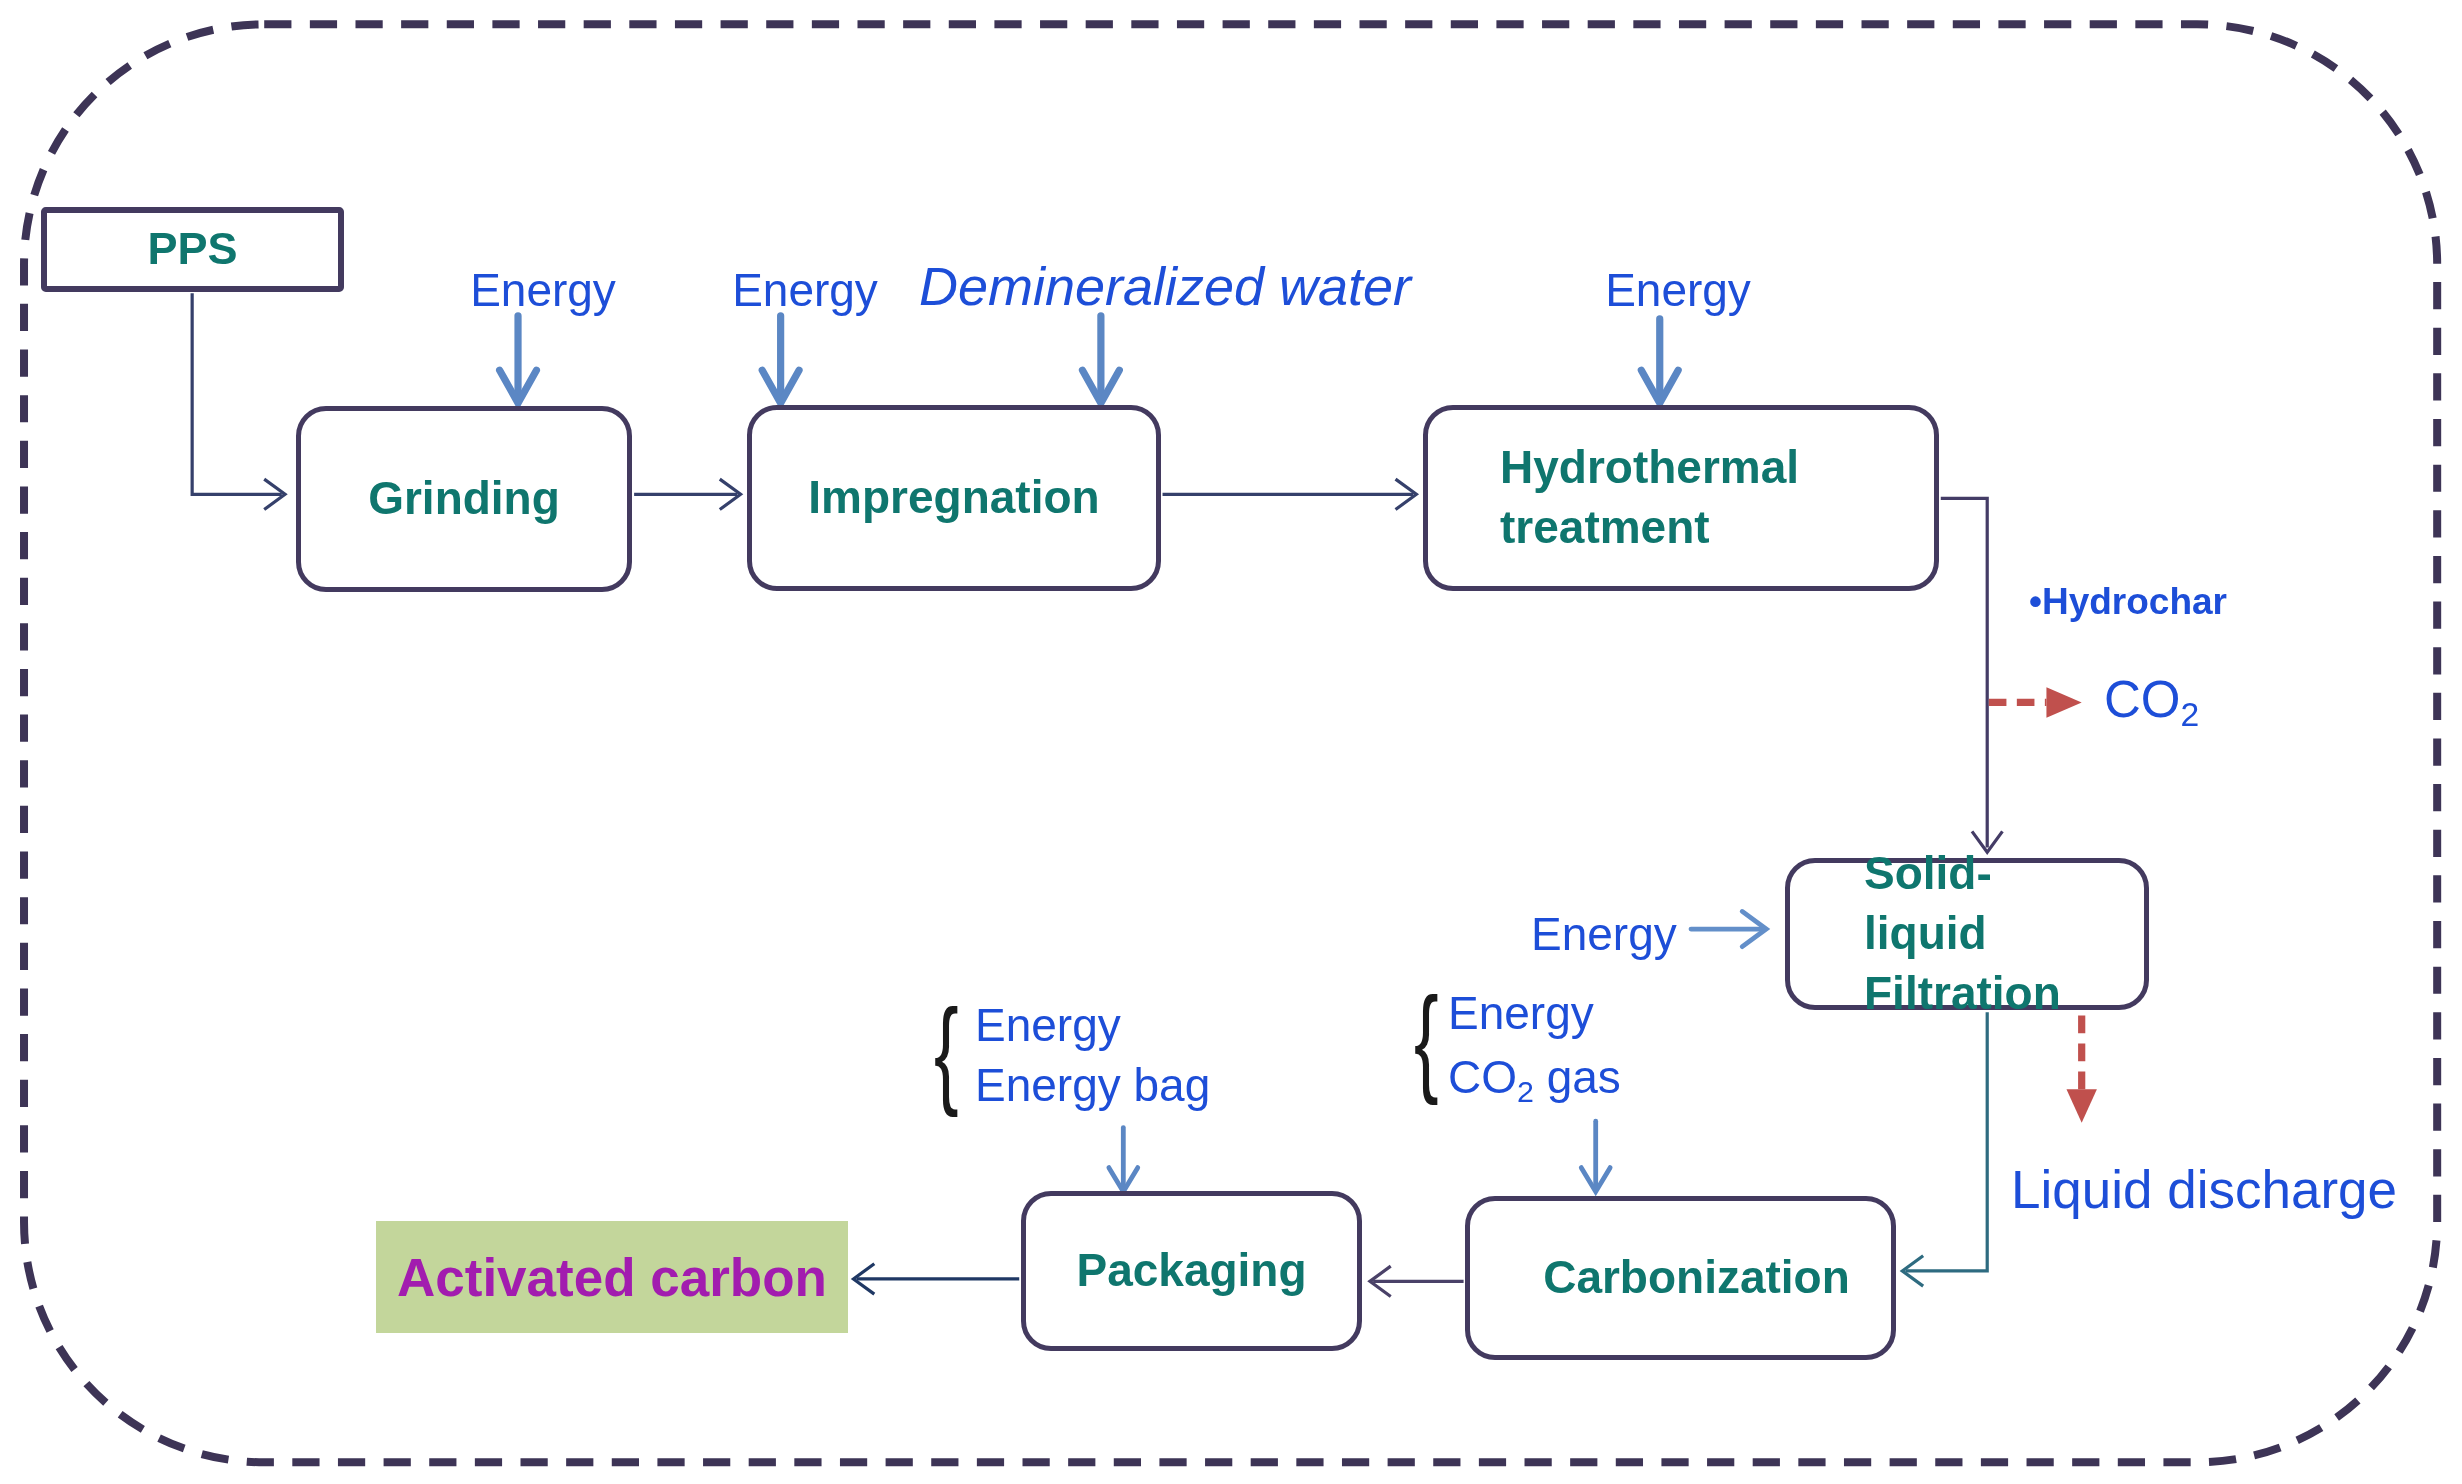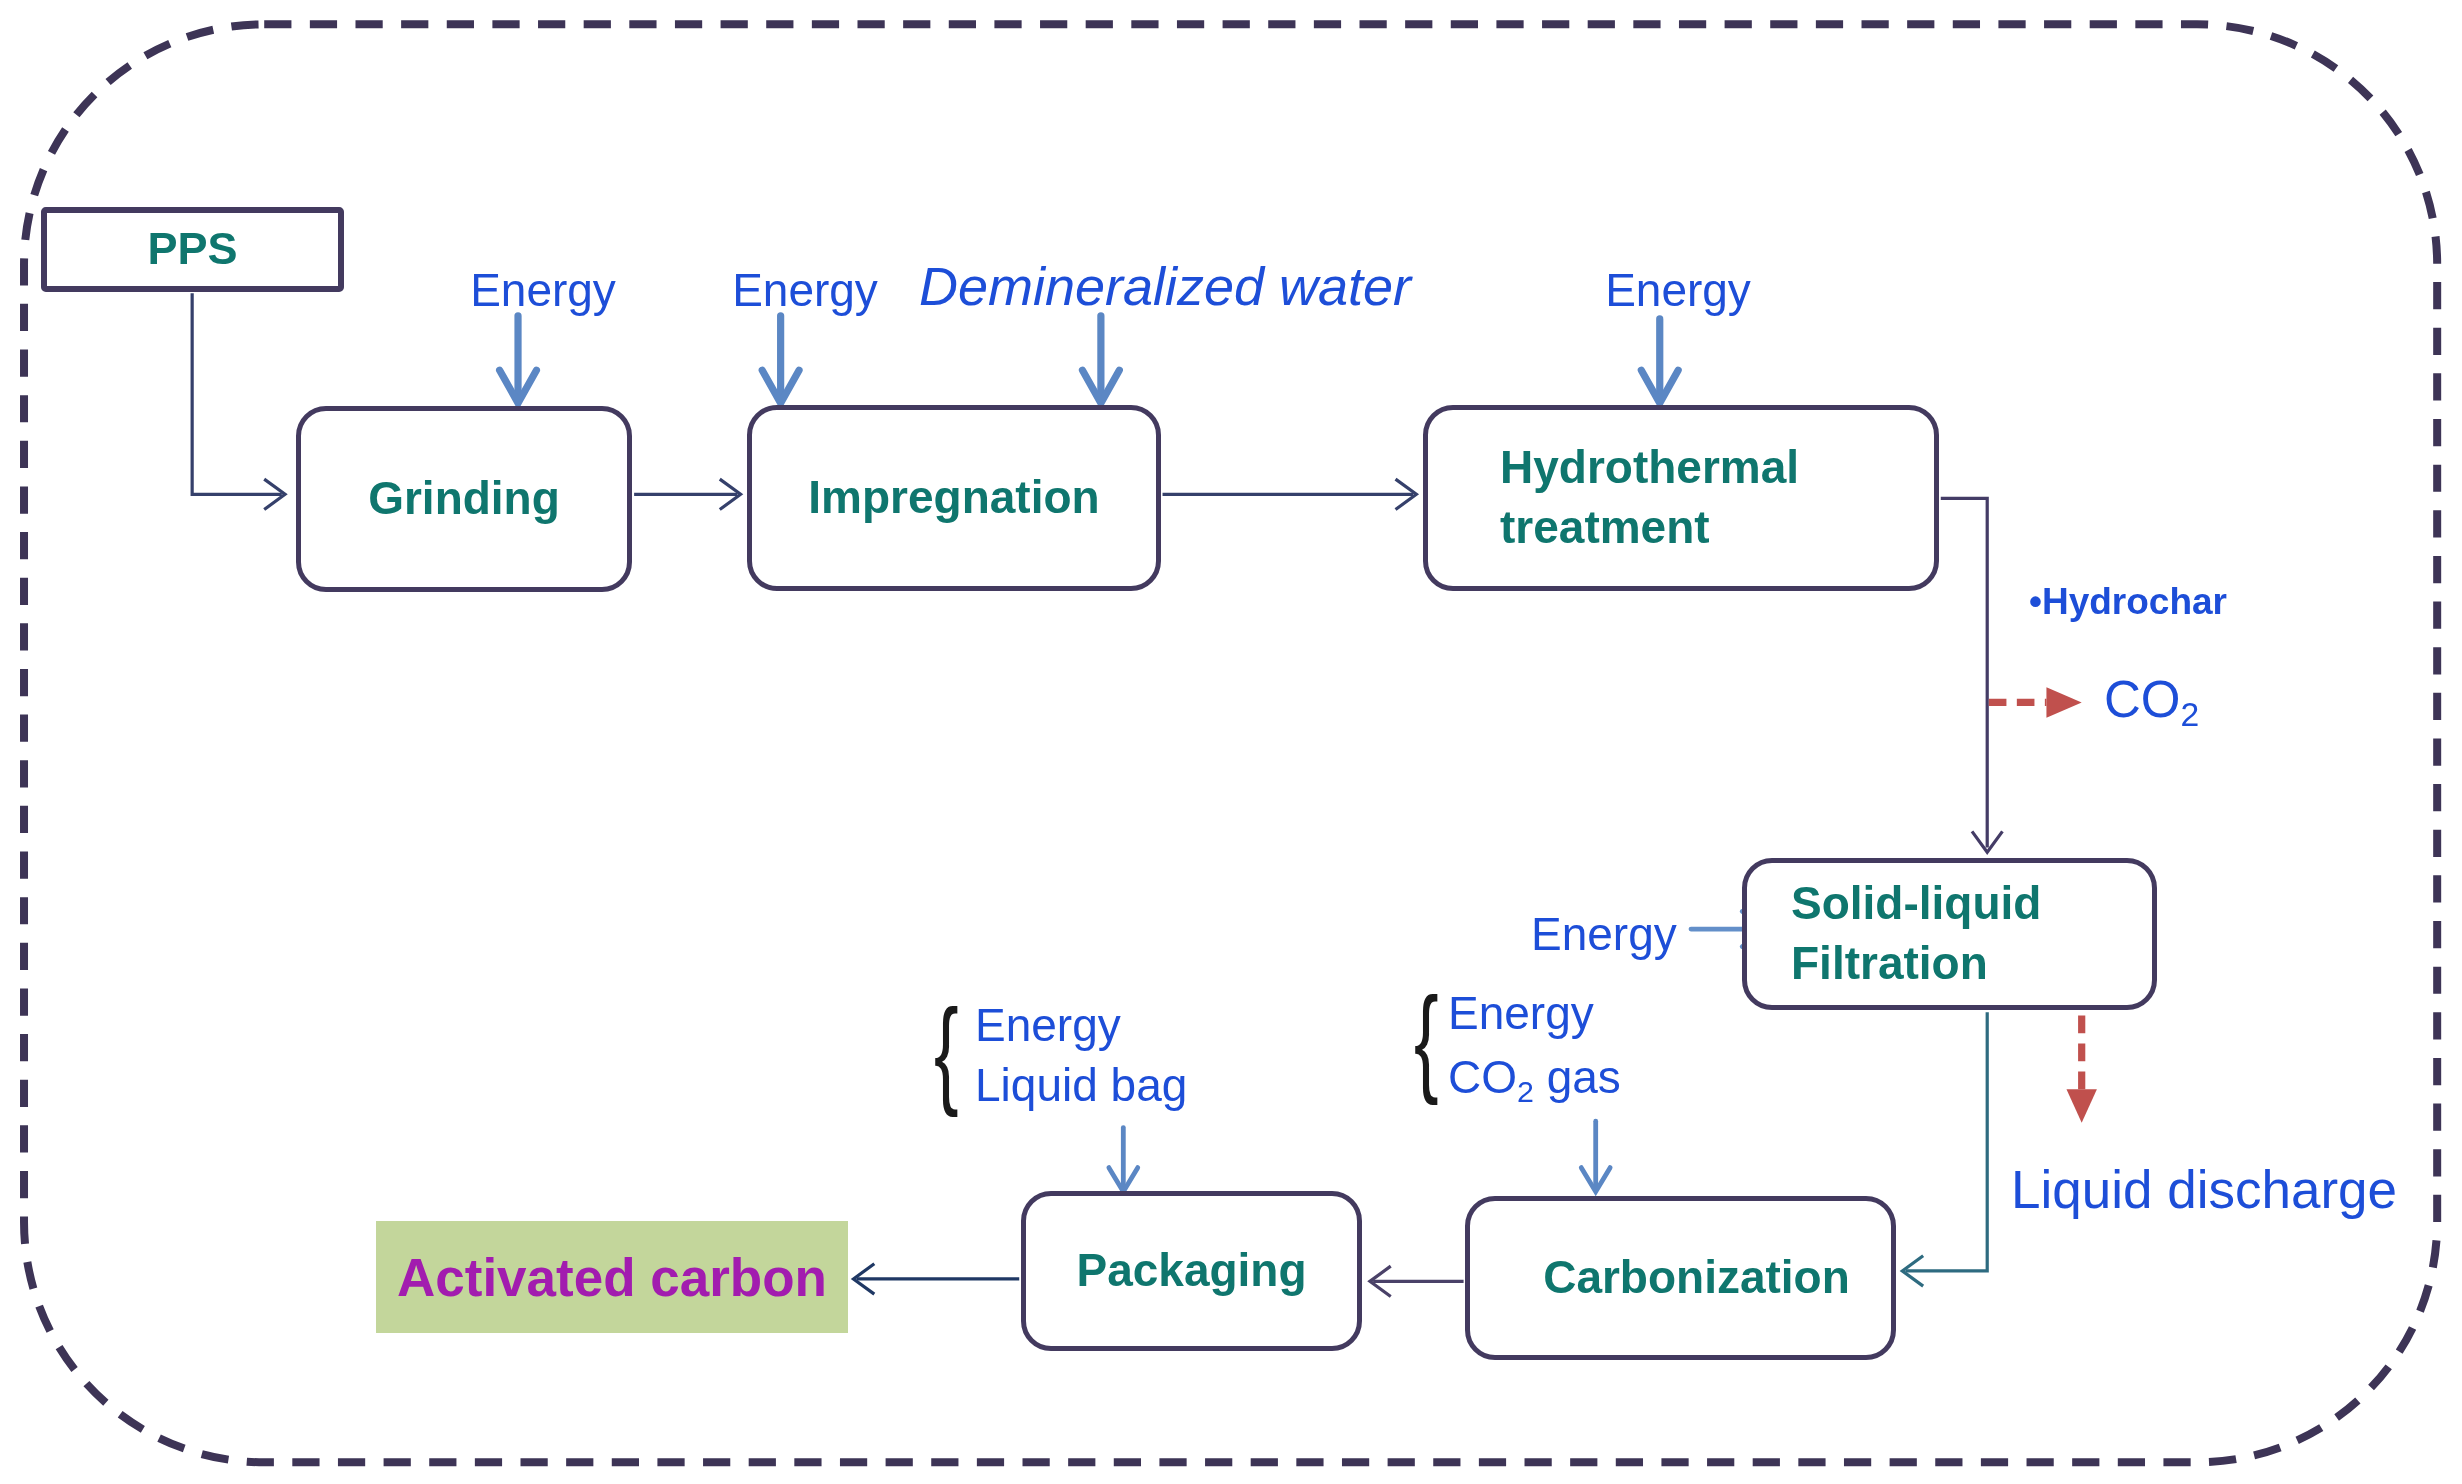--- a/index.html
+++ b/index.html
@@ -154,21 +154,21 @@
   </div>
 
   <div class="node" style="left:747px; top:405px; width:414px; height:186px;">
     <span>Impregnation</span>
   </div>
 
   <div class="node" style="left:1423px; top:405px; width:516px; height:186px; padding:0 72px;">
     <span style="white-space:normal;">Hydrothermal treatment</span>
   </div>
 
-  <div class="node" style="left:1742px; top:858px; width:415px; height:152px; padding:0 44px;">
+  <div class="node" style="left:1785px; top:858px; width:364px; height:152px; padding:0 74px;">
     <span style="white-space:normal;">Solid-liquid Filtration</span>
   </div>
 
   <div class="node" style="left:1465px; top:1196px; width:431px; height:164px;padding-left:32px;">
     <span>Carbonization</span>
   </div>
 
   <div class="node" style="left:1021px; top:1191px; width:341px; height:160px;">
     <span>Packaging</span>
   </div>
@@ -215,17 +215,17 @@
     <span>CO</span><span class="sub">2</span><span> gas</span>
   </div>
 
   <div class="brace" style="left:934px; top:995px;">
     <span>{</span>
   </div>
   <div class="label" style="left:975px; top:999px;">
     <span>Energy</span>
   </div>
   <div class="label" style="left:975px; top:1059px;">
-    <span>Liquid bag</span>
+    <span>Energy bag</span>
   </div>
 
 </div>
 
 
 </body></html>

